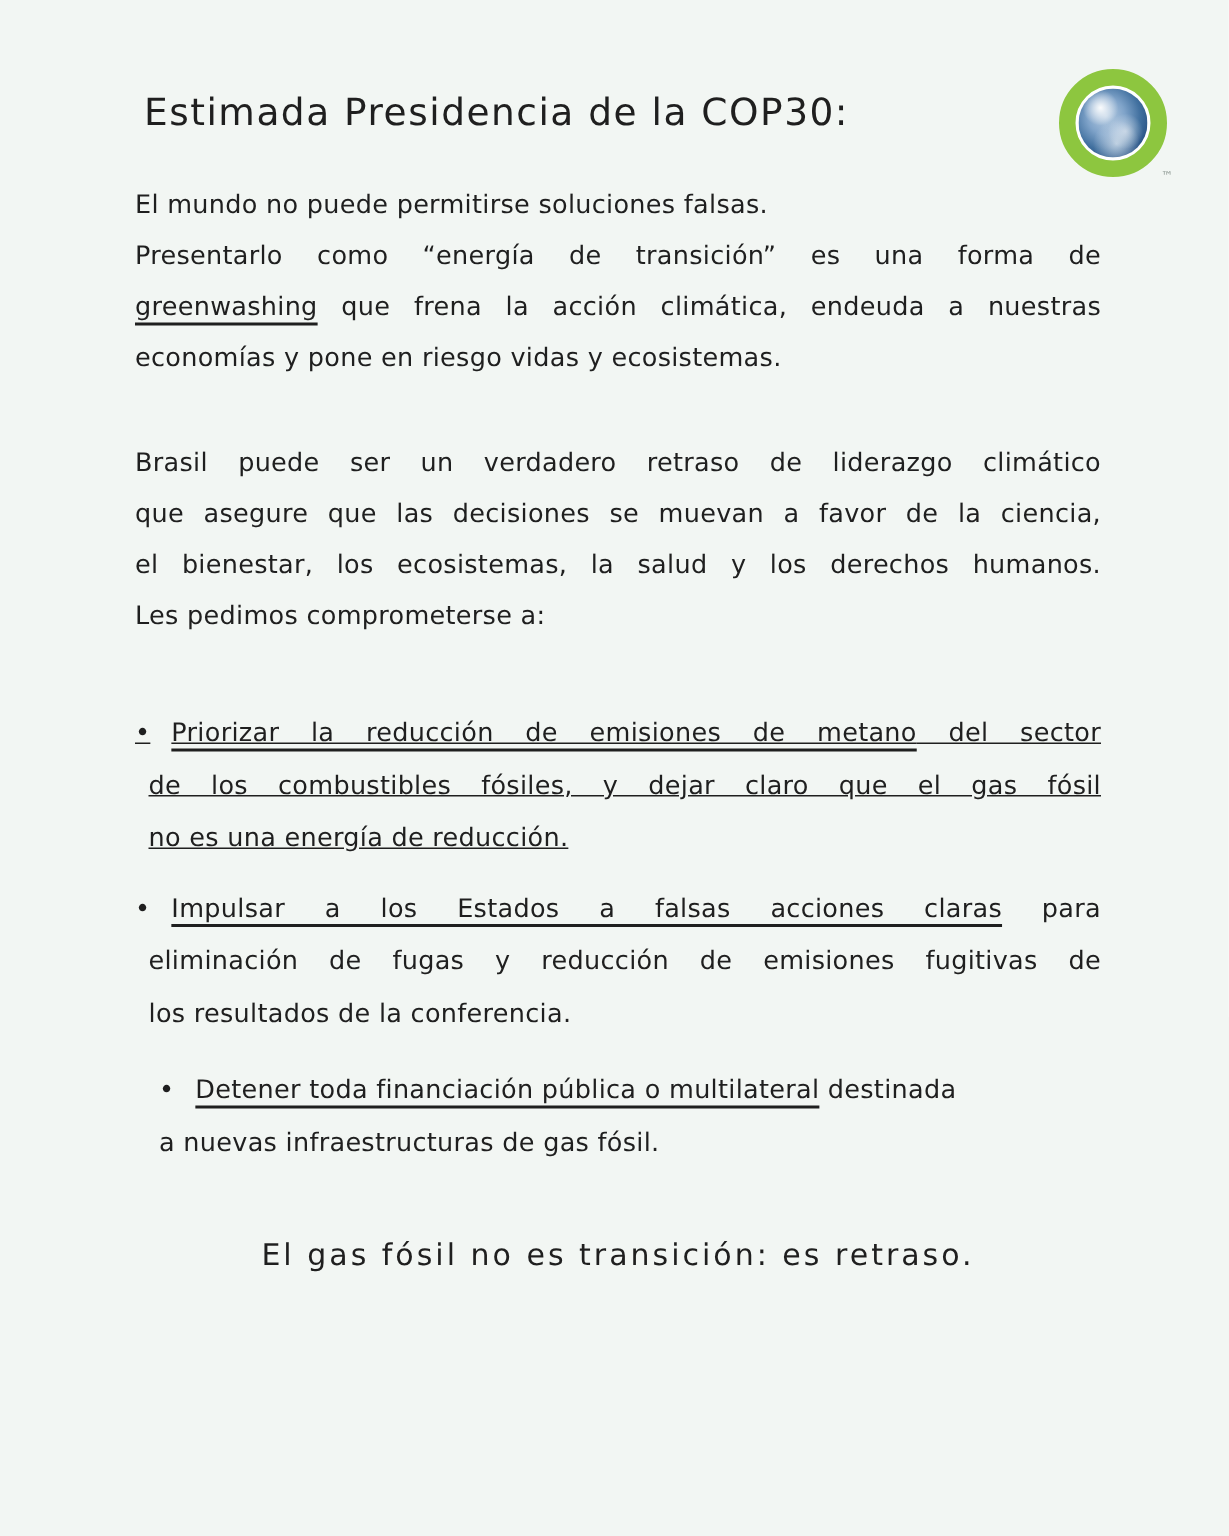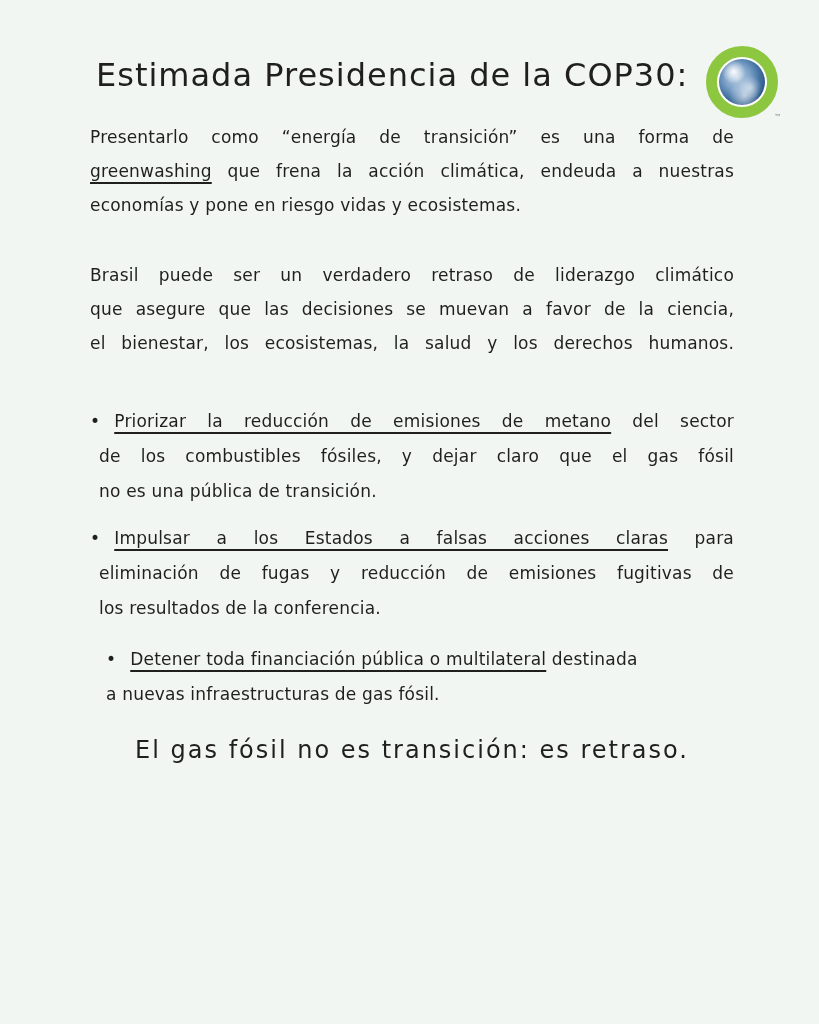--- a/index.html
+++ b/index.html
@@ -17,21 +17,21 @@
 
   .content {
     position: absolute;
     left: 90px;
     top: 54px;
     width: 644px;
   }
 
   .salutation {
     margin: 0 0 0 6px;
-    font-size: 32px;
+    font-size: 25px;
     font-weight: 400;
     line-height: 42px;
     letter-spacing: 1px;
     white-space: nowrap;
   }
 
   .para .line,
   .bullet .line {
     font-size: 17px;
     line-height: 34px;
@@ -46,32 +46,32 @@
 
   .u {
     text-decoration: underline;
     text-decoration-thickness: 1.6px;
     text-underline-offset: 5px;
   }
 
   .p1 { margin-top: 24px; }
   .p2 { margin-top: 36px; }
 
-  .b1 { margin-top: 44px; }
+  .b1 { margin-top: 44px; text-decoration: underline; }
   .b2 { margin-top: 12px; }
   .b3 { margin-top: 16px; padding-left: 16px; }
 
   .bullet .line { line-height: 35px; }
   .marker { margin-right: 14px; }
   .cont { padding-left: 9px; }
 
   .closing {
-    margin-top: 24px;
+    margin-top: 44px;
     text-align: center;
-    font-size: 24px;
+    font-size: 20px;
     letter-spacing: 2px;
     white-space: nowrap;
   }
 
   .logo {
     position: absolute;
     left: 706px;
     top: 46px;
     width: 78px;
     height: 74px;
@@ -114,35 +114,37 @@
       <div class="earth"></div>
     </div>
     <span class="tm">™</span>
   </div>
 
   <div class="content">
 
     <h1 class="salutation">Estimada Presidencia de la COP30:</h1>
 
     <div class="para p1">
+      <div class="line">El mundo no puede permitirse soluciones falsas.</div>
       <div class="line j">Presentarlo como “energía de transición” es una forma de</div>
       <div class="line j"><span class="u">greenwashing</span><span> que frena la acción climática, endeuda a nuestras</span></div>
       <div class="line">economías y pone en riesgo vidas y ecosistemas.</div>
     </div>
 
     <div class="para p2">
       <div class="line j">Brasil puede ser un verdadero retraso de liderazgo climático</div>
       <div class="line j">que asegure que las decisiones se muevan a favor de la ciencia,</div>
       <div class="line j">el bienestar, los ecosistemas, la salud y los derechos humanos.</div>
+      <div class="line">Les pedimos comprometerse a:</div>
     </div>
 
     <div class="bullet b1">
       <div class="line j"><span class="marker">•</span><span class="u">Priorizar la reducción de emisiones de metano</span><span> del sector</span></div>
       <div class="line j cont">de los combustibles fósiles, y dejar claro que el gas fósil</div>
-      <div class="line cont">no es una pública de transición.</div>
+      <div class="line cont">no es una energía de reducción.</div>
     </div>
 
     <div class="bullet b2">
       <div class="line j"><span class="marker">•</span><span class="u">Impulsar a los Estados a falsas acciones claras</span><span> para</span></div>
       <div class="line j cont">eliminación de fugas y reducción de emisiones fugitivas de</div>
       <div class="line cont">los resultados de la conferencia.</div>
     </div>
 
     <div class="bullet b3">
       <div class="line"><span class="marker">•</span><span class="u">Detener toda financiación pública o multilateral</span><span> destinada</span></div>

